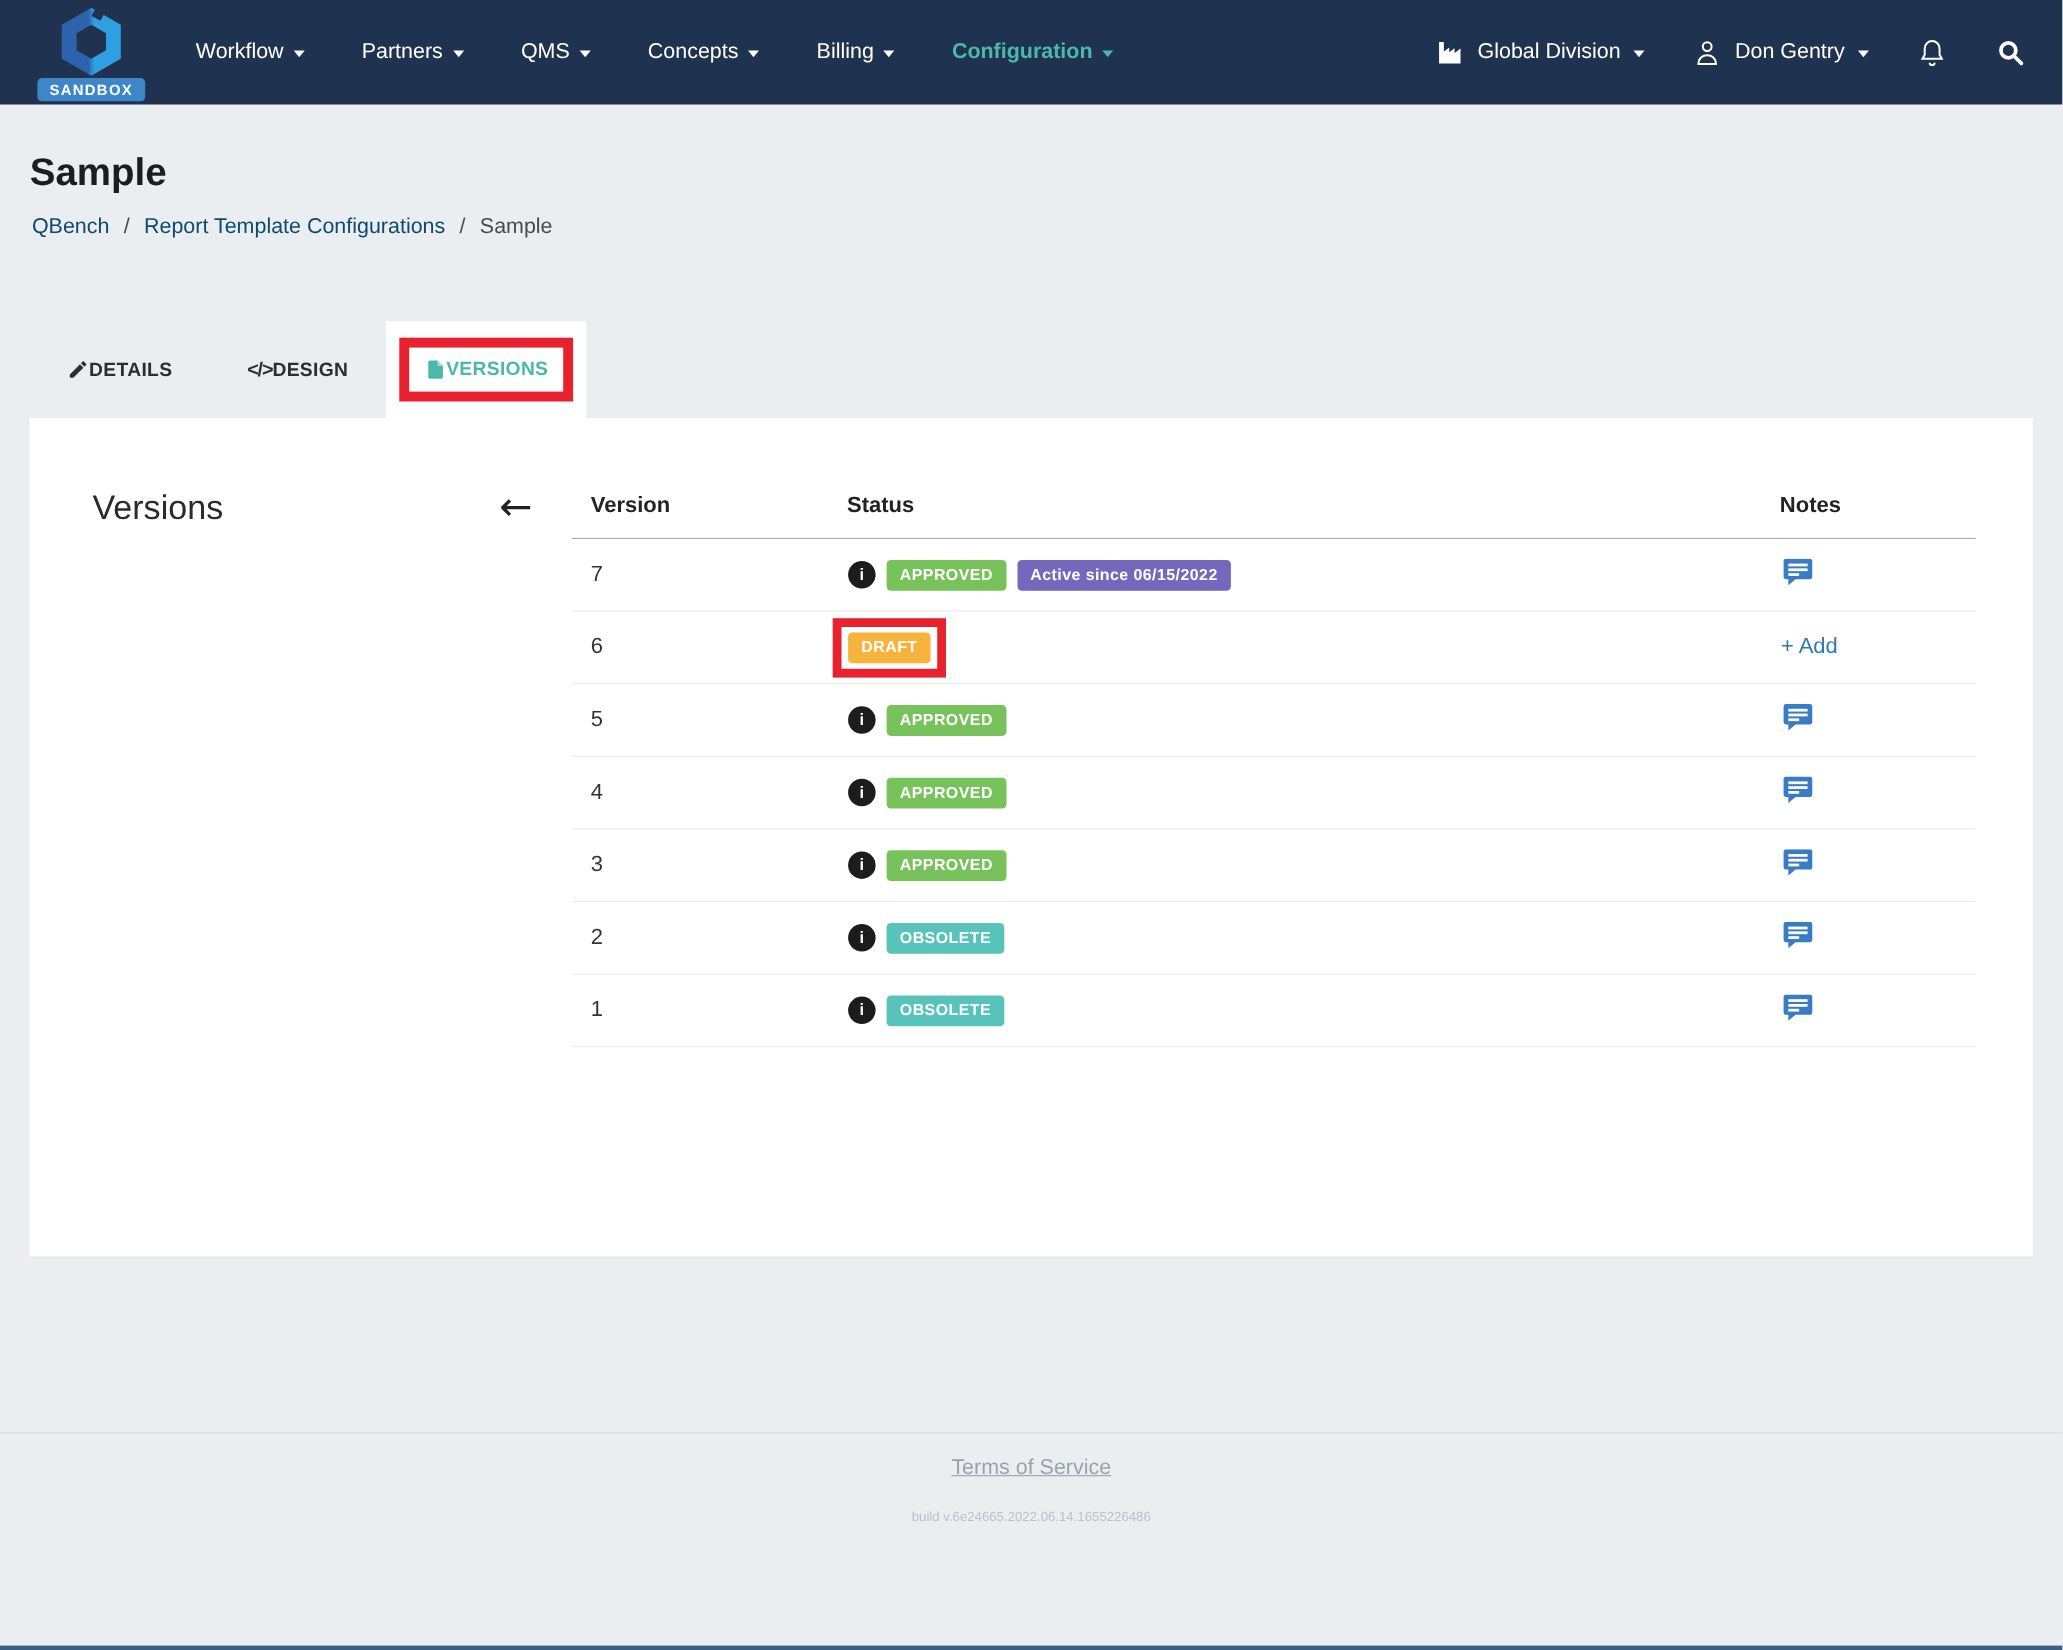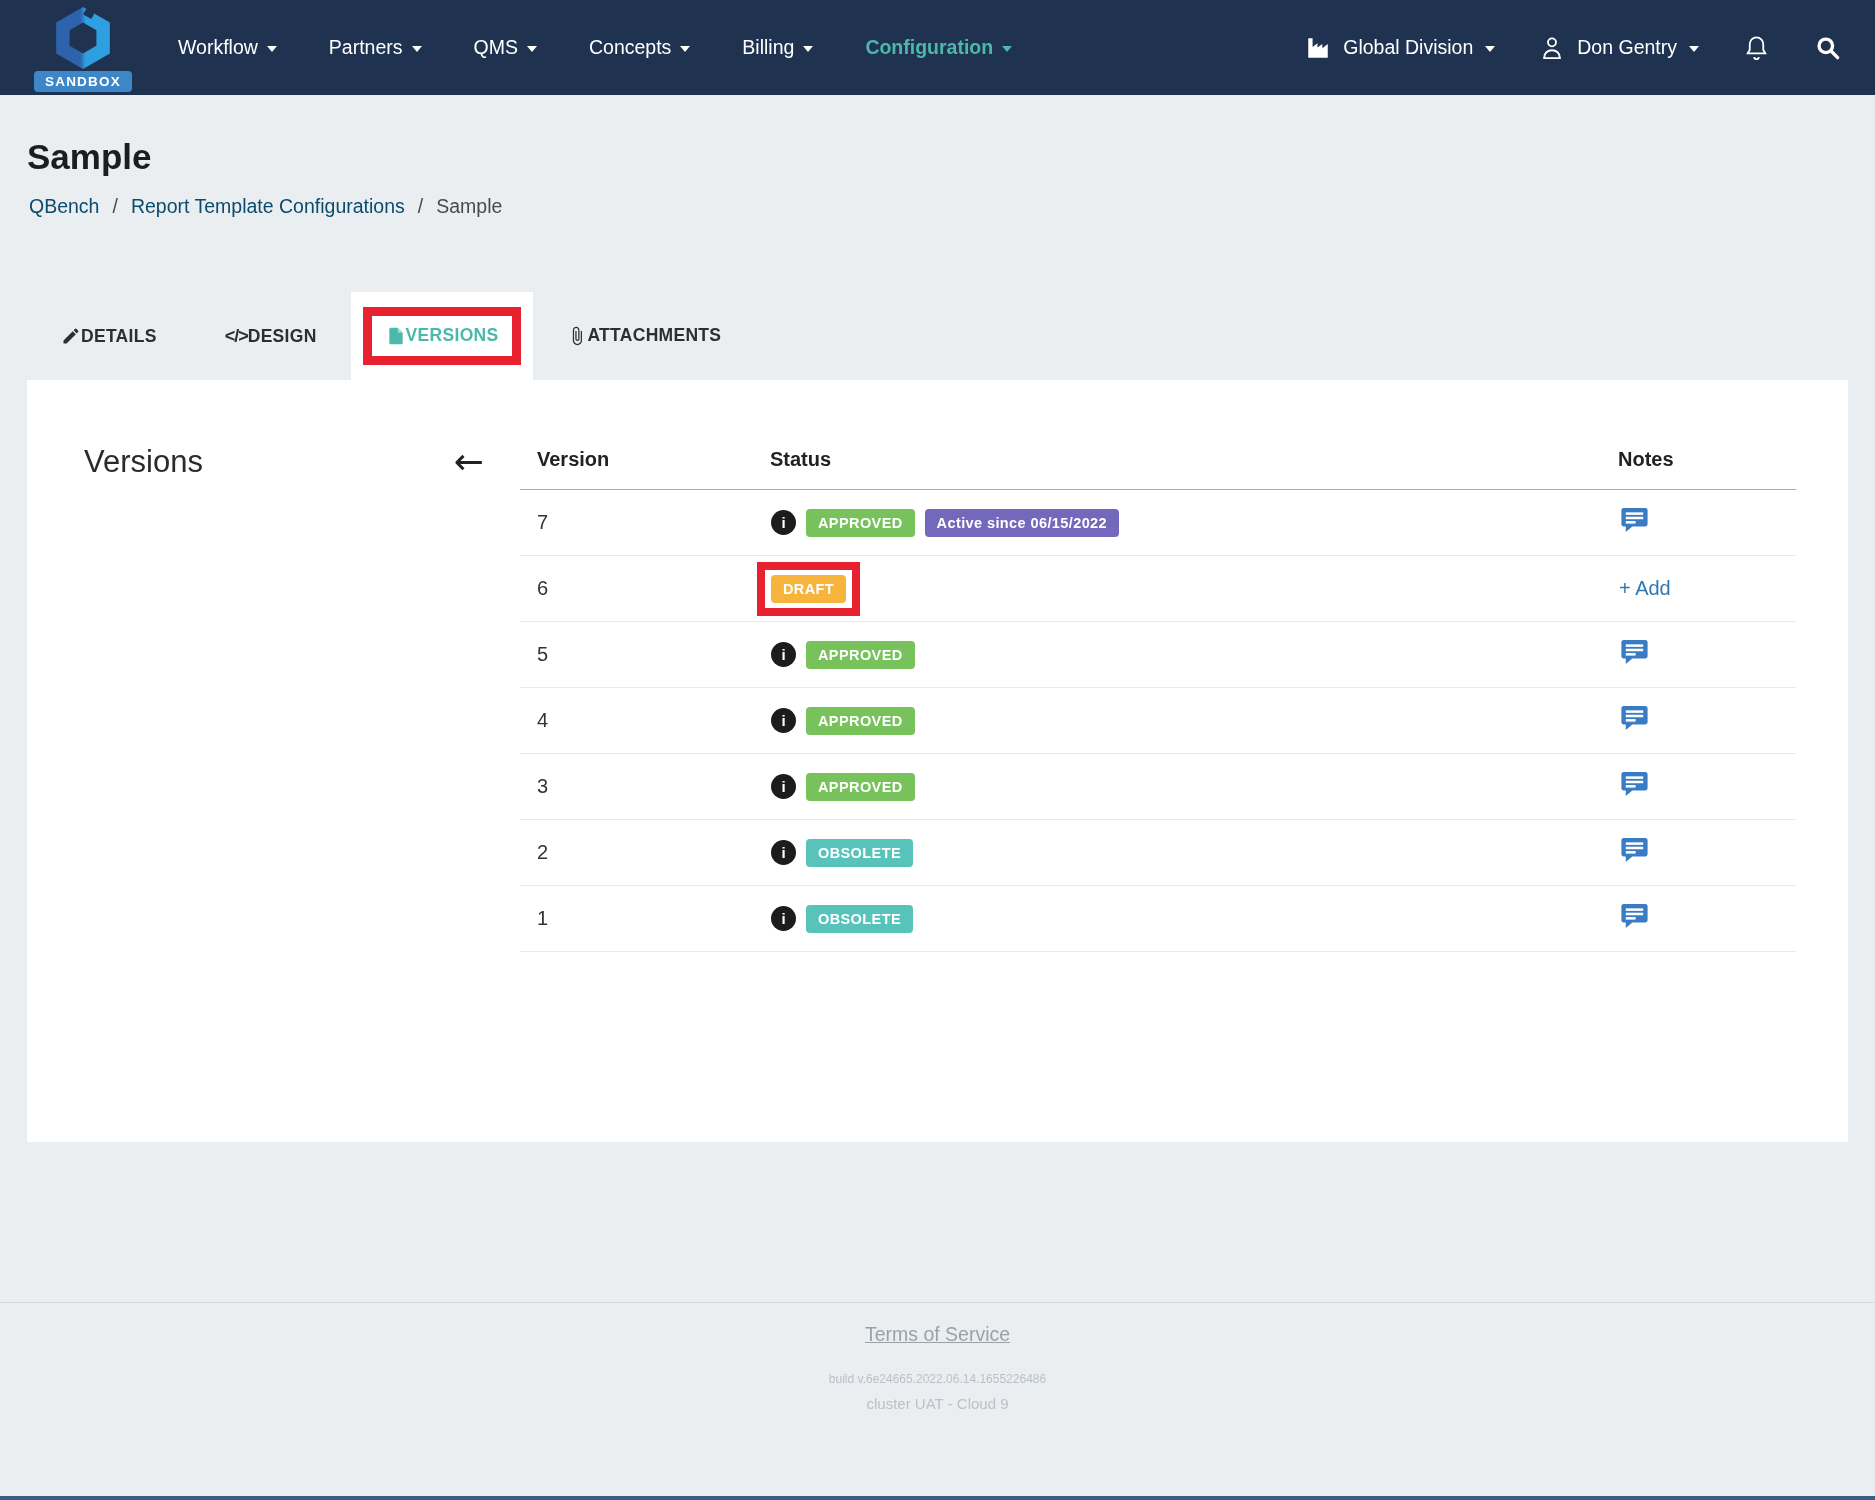--- a/index.html
+++ b/index.html
@@ -181,30 +181,20 @@
       <div class="tab-inner red-box">
         <span class="tab-icon">
   <svg width="20" height="22" viewBox="0 0 24 24" fill="#4cb8ac">
     <path d="M14 2H6a2 2 0 0 0-2 2v16a2 2 0 0 0 2 2h12a2 2 0 0 0 2-2V8l-6-6z"></path>
     <path d="M14 2v6h6z" fill="#9fdcd6"></path>
   </svg>
 </span>
         <span>VERSIONS</span>
       </div>
     </div>
-    <div class="tab">
-      <div class="tab-inner">
-        <span class="tab-icon">
-  <svg width="20" height="22" viewBox="0 0 24 24" fill="#2e2e2e">
-    <path d="M16.5 6v11.5c0 2.21-1.79 4-4 4s-4-1.79-4-4V5a2.5 2.5 0 0 1 5 0v10.5c0 .55-.45 1-1 1s-1-.45-1-1V6H10v9.5a2.5 2.5 0 0 0 5 0V5c0-2.21-1.79-4-4-4S7 2.79 7 5v12.5c0 3.04 2.46 5.5 5.5 5.5s5.5-2.46 5.5-5.5V6h-1.5z"></path>
-  </svg>
-</span>
-        <span>ATTACHMENTS</span>
-      </div>
-    </div>
   </div>
 
 <div class="card">
   <div class="left-panel">
     <div class="panel-head">
       <h2 class="panel-title">Versions</h2>
       <span class="back-arrow">←</span>
     </div>
   </div>
 
@@ -334,15 +324,14 @@
           </tr>
         </tbody>
     </table>
   </div>
 </div>
 
 <div class="footer-divider"></div>
 <div class="footer">
   <a class="f-terms">Terms of Service</a>
   <div class="f-build">build v.6e24665.2022.06.14.1655226486</div>
-  <div class="f-cluster">cluster UAT - Cloud 9</div>
 </div>
 <div class="bottom-bar"></div>
 
 </body></html>

